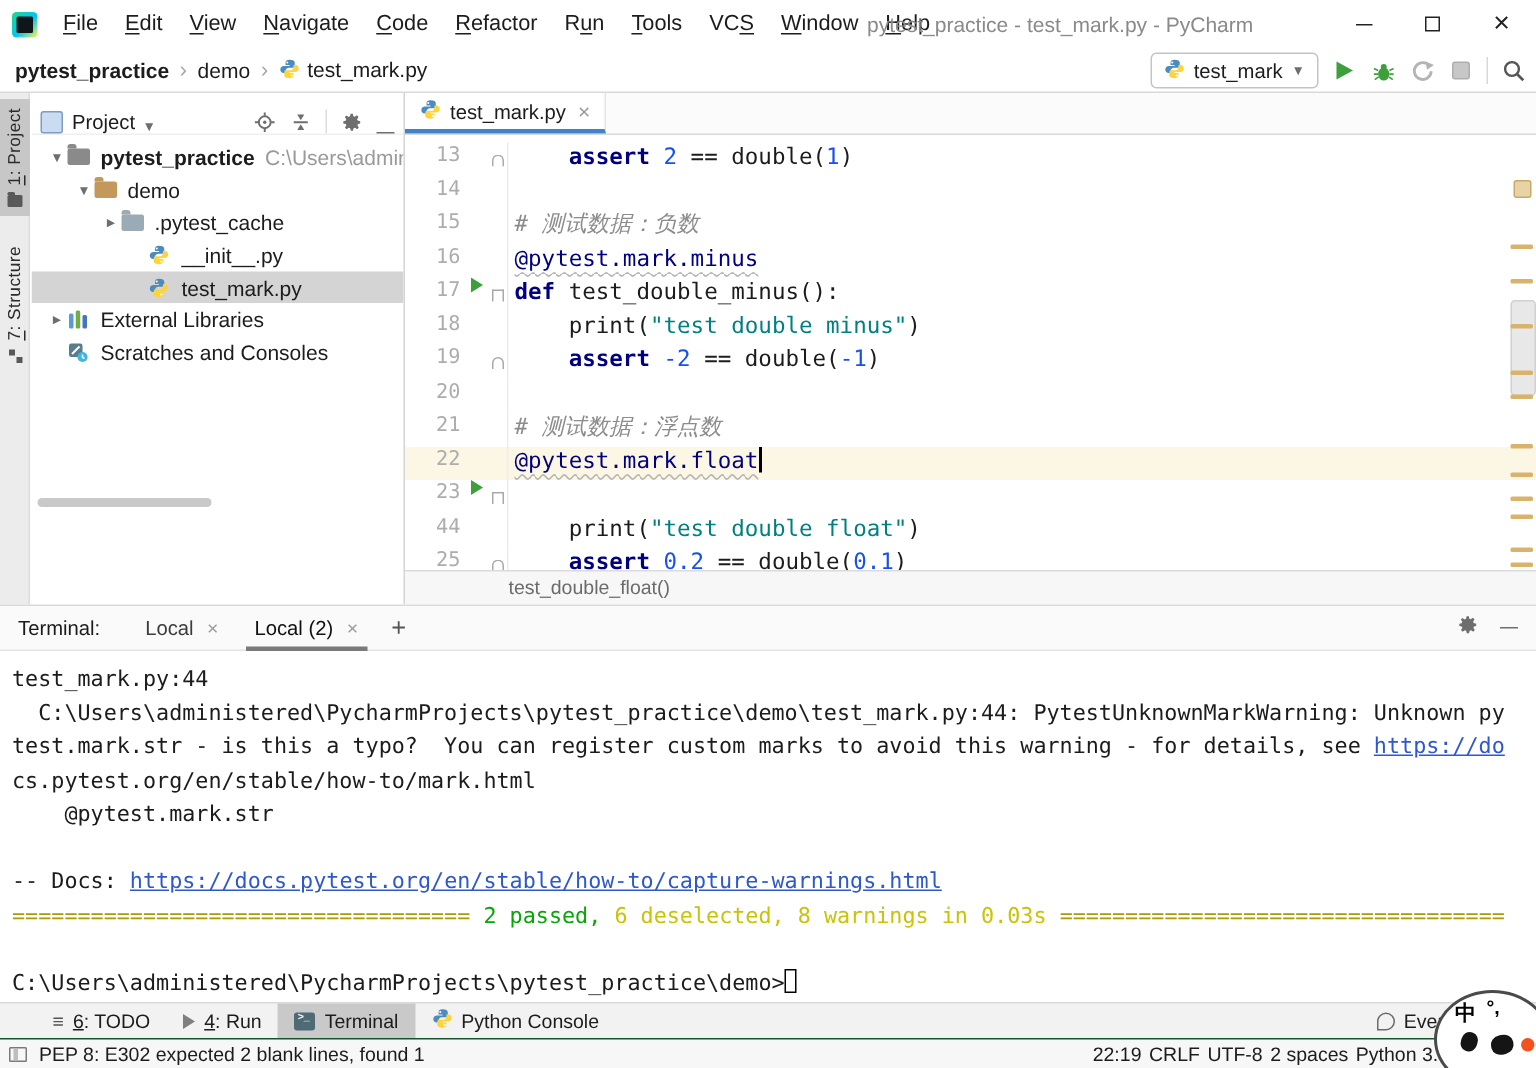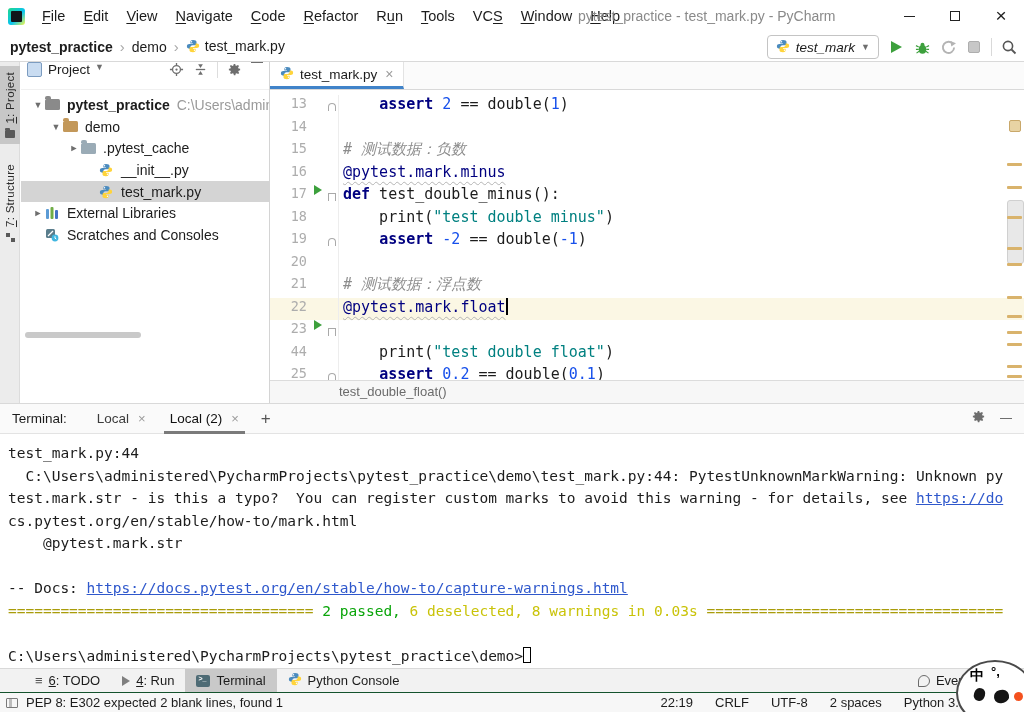--- a/index.html
+++ b/index.html
@@ -23,42 +23,42 @@
   .glyph-max { display:inline-block; width:10px; height:10px; border:1.6px solid #222; }
   .glyph-close { font-size:19px; line-height:10px; }
 
   
   #navbar { left:0; top:32px; width:1024px; height:30px; background:#fff; border-bottom:1px solid #d9d9d9;
     display:flex; align-items:center; }
   #breadcrumbs { display:flex; align-items:center; padding-left:10px; font-size:14px; }
   .crumb-sep { color:#a9a9a9; font-size:15px; padding:0 7px; }
   .crumb b { font-weight:bold; }
   .crumb .pyico { margin-right:5px; vertical-align:-2px; }
-  #nav-right { position:absolute; right:6px; top:35px; display:flex; align-items:center; gap:8px;font-style:italic; }
+  #nav-right { position:absolute; right:6px; top:35px; display:flex; align-items:center; gap:8px; }
   #run-combo { display:flex; align-items:center; gap:6px; border:1px solid #c4c4c4; border-radius:4px;
     background:#fff; height:24px; padding:0 8px; font-size:13.5px; }
   .combo-arrow { color:#6e6e6e; font-size:9px; }
   .tool-ico { width:18px; height:18px; display:flex; align-items:center; justify-content:center; }
   .vdiv { width:1px; height:18px; background:#d9d9d9; }
 
   
   #left-stripe { left:0; top:62px; width:20px; height:606px; background:#ececec; border-right:1px solid #dcdcdc; }
   .stripe-chip { position:absolute; left:0; width:20px; display:flex; flex-direction:column; align-items:center; padding:6px 0; }
   .stripe-chip.selected { background:#c7c7c7; }
   .vlabel { writing-mode:vertical-rl; transform:rotate(180deg); font-size:11.5px; color:#2b2b2b; letter-spacing:.3px; }
   .mini-folder { width:10px; height:8px; background:#595959; border-radius:1px; position:relative; margin-top:6px; }
   .mini-folder::before { content:""; position:absolute; top:-2px; left:0; width:5px; height:2px; background:#595959; border-radius:1px 1px 0 0; }
   .mini-struct { width:9px; height:9px; margin-top:6px; position:relative; }
   .mini-struct::before, .mini-struct::after { content:""; position:absolute; background:#595959; width:4px; height:4px; }
   .mini-struct::before { left:0; top:0; } .mini-struct::after { right:0; bottom:0; }
   .mini-star { color:#7c7c7c; font-size:13px; margin-top:5px; }
 
   
   #project-panel { left:21px; top:62px; width:249px; height:341px; background:#fff; border-right:1px solid #d4d4d4; overflow:hidden; }
-  #project-header { height:28px; display:flex; align-items:flex-start; border-bottom:1px solid #f0f0f0; padding:0 6px; }
+  #project-header { height:28px; display:flex; align-items:flex-end; border-bottom:1px solid #f0f0f0; padding:0 6px; }
   #project-header .ph-ico { width:15px; height:15px; border:1px solid #7c9cc0; background:#c9dcf1; border-radius:2px; margin-right:6px; }
   #project-header .ph-title { font-size:13.5px; }
   #project-header .ph-arrow { color:#6e6e6e; font-size:9px; margin-left:5px; }
   #project-header .spacer { flex:1; }
   #project-header .hico { margin-left:9px; display:flex; align-items:center; }
   #tree { padding-top:4px; font-size:14px; }
   .tree-row { height:21.7px; display:flex; align-items:center; white-space:nowrap; overflow:hidden; }
   .tree-row.selected { background:#d4d4d4; }
   .tr-arrow { width:14px; text-align:center; color:#6e6e6e; font-size:9px; flex:none; }
   .tr-icon { width:17px; height:15px; flex:none; margin-right:5px; display:flex; align-items:center; }
@@ -127,21 +127,21 @@
   .bb-ico-term { width:14px; height:12px; background:#4e6b75; border-radius:2px; position:relative; }
   .bb-ico-term::after { content:">_"; position:absolute; left:2px; top:0px; color:#fff; font-size:7px; font-weight:bold; }
   #bb-right { position:absolute; right:44px; display:flex; align-items:center; gap:6px; }
   .event-ico { width:12px; height:12px; border:1.4px solid #6b6b6b; border-radius:50% 50% 50% 0; }
 
   
   #statusbar { left:0; top:692px; width:1024px; height:20px; background:#f7f7f7; border-top:1px solid #14532d;
     display:flex; align-items:center; font-size:13px; }
   #sb-ico { width:12px; height:10px; border:1.4px solid #7a7a7a; border-radius:1px; margin:0 8px 0 6px; position:relative; }
   #sb-ico::after { content:""; position:absolute; left:2px; top:0; bottom:0; width:3px; background:#bdbdbd; }
-  #sb-right { position:absolute; right:58px; display:flex; gap:22px; }
+  #sb-right { position:absolute; right:58px; display:flex; gap:5px; }
 
   
   #ime-blob { right:-10px; bottom:-14px; width:78px; height:66px; background:#fff; border:2.5px solid #4a4a4a;
     border-radius:50%; z-index:50; }
   #ime-zhong { position:absolute; left:12px; top:5px; font-weight:bold; font-size:14px; color:#000; }
   #ime-deg { position:absolute; left:33px; top:2px; font-weight:bold; font-size:13px; color:#000; }
   .ime-paw1 { position:absolute; left:16px; top:26px; width:11px; height:13px; background:#151515; border-radius:45%; transform:rotate(18deg); }
   .ime-paw2 { position:absolute; left:36px; top:28px; width:15px; height:13px; background:#151515; border-radius:45%; transform:rotate(-14deg); }
   .ime-dot { position:absolute; left:56px; top:30px; width:9px; height:9px; background:#f4511e; border-radius:50%; }
 </style>

